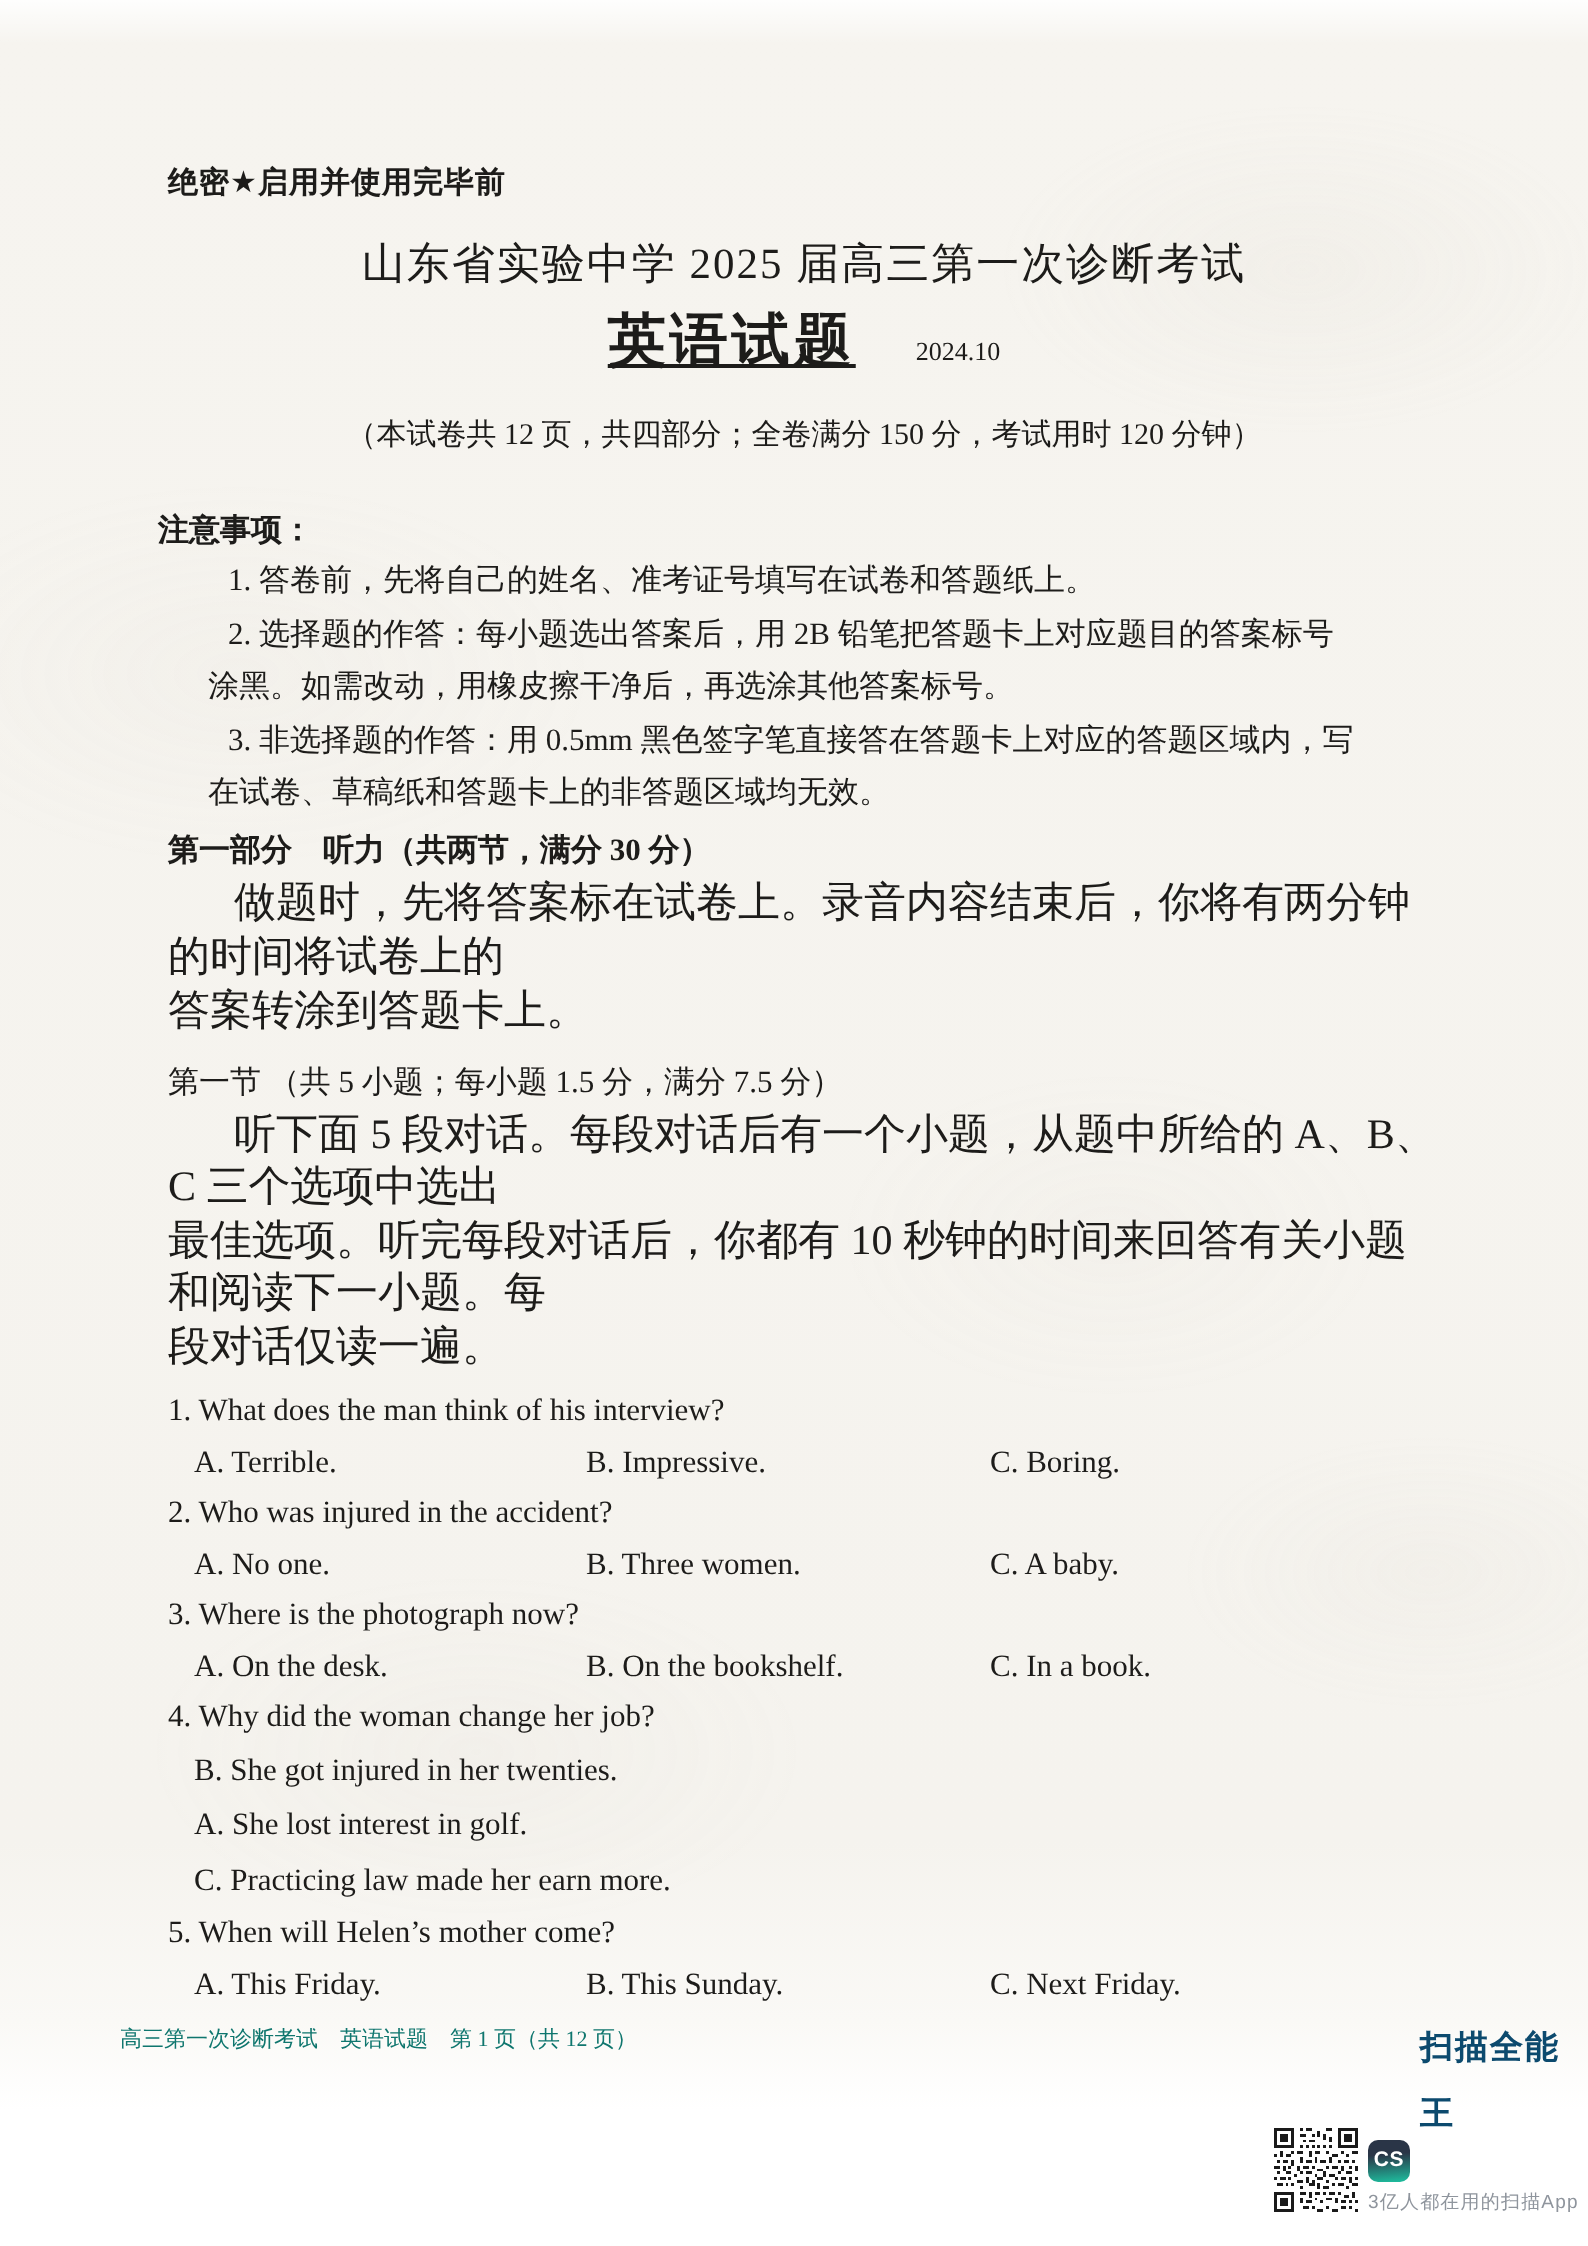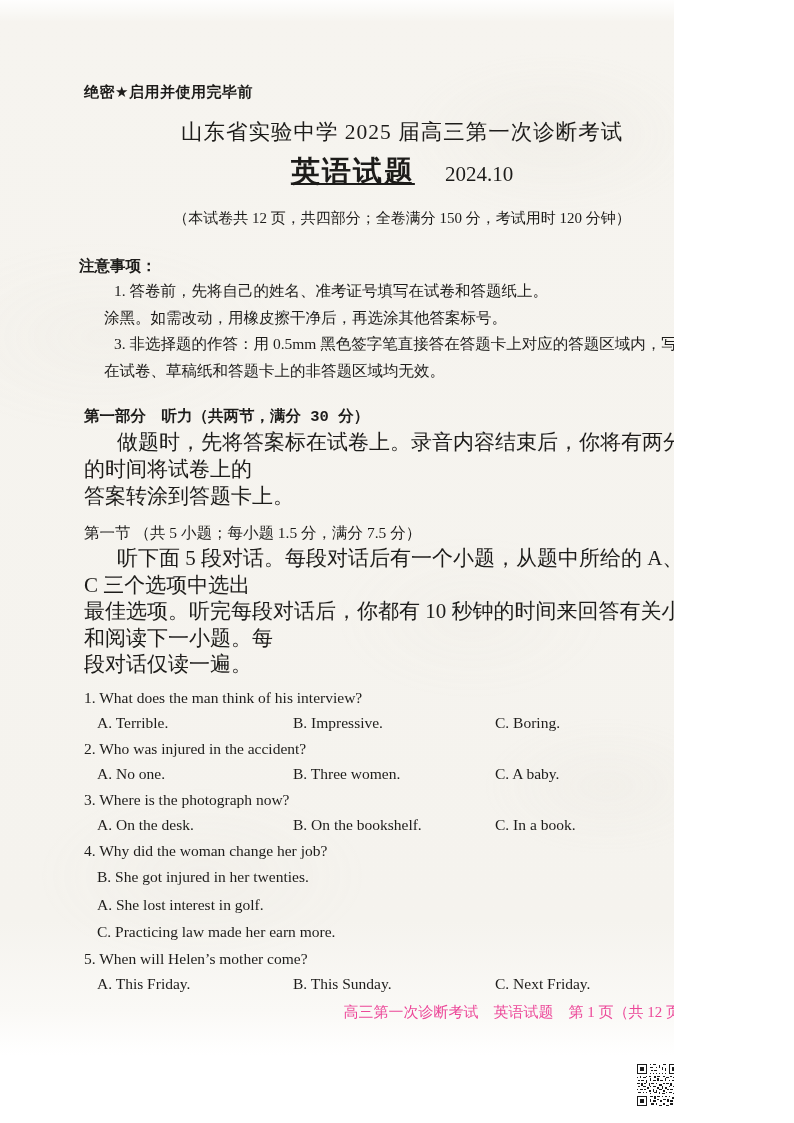--- a/index.html
+++ b/index.html
@@ -1,17 +1,17 @@
 <!DOCTYPE html>
 <html><head>
 <meta charset="utf-8">
 <style>
   html,body { margin:0; padding:0; background:#ffffff; }
   .page {
-    position:relative; width:674px; height:1123px; overflow:hidden;
+    position:relative; width:794px; height:1123px; overflow:hidden;
     background:#ffffff;
     font-family:"Liberation Serif","DejaVu Serif",serif;
     color:#1d1c1a;
   }
   
   .scanbg {
     position:absolute; left:0; top:0; right:0; bottom:0;
     background:
       linear-gradient(180deg, rgba(255,255,255,0.9) 0px, rgba(255,255,255,0) 22px),
       linear-gradient(180deg, #f6f4ef 0%, #f5f3ee 82%, #faf9f6 90%, #ffffff 94%);
@@ -29,50 +29,50 @@
 
   .secrecy { font-family:"Liberation Sans","DejaVu Sans",sans-serif;
     font-weight:700; font-size:15px; line-height:20px; letter-spacing:.5px; }
 
   .school-title { margin-top:16px; text-align:center; font-size:21.5px;
     line-height:28px; letter-spacing:1px; font-weight:500; }
 
   .subject-row { margin-top:7px; text-align:center; line-height:36px; }
   .subject-title { font-family:"Liberation Sans","DejaVu Sans",sans-serif;
     font-weight:900; font-size:29px; letter-spacing:2px; vertical-align:baseline;text-decoration:underline; }
-  .subject-date { font-size:21px; margin-left:30px; vertical-align:baseline; }
+  .subject-date { font-size:13px; margin-left:30px; vertical-align:baseline; }
 
   .paper-info { margin-top:13px; text-align:center; font-size:15px; line-height:22px; }
 
   .notices { margin-top:25px; font-size:15.5px; }
   .notices-heading { font-weight:700; font-family:"Liberation Sans","DejaVu Sans",sans-serif;
     font-size:15.5px; line-height:24px; margin-left:-5px; }
   .notice-line { line-height:26.5px; }
   .ind-item { text-indent:30px; }
   .ind-cont { text-indent:20px; }
 
-  .part-heading { margin-top:21px; font-weight:700;
-    font-family:Liberation Mono, monospace;
+  .part-heading { margin-top:3px; font-weight:700;
+    font-family:Liberation Serif, serif;
     font-size:15.5px; line-height:24px; }
   .para-line { font-size:21px; line-height:27px; }
   .ind-para { text-indent:33px; }
 
   .section-heading { margin-top:11px; font-size:15.5px; line-height:24px; }
   .sec-intro .para-line { line-height:26.5px; }
 
   .questions { margin-top:7px; }
   .q-text { font-size:15.5px; line-height:25.5px; }
   .opts-row { position:relative; height:25.5px; font-size:15.5px; line-height:25.5px; }
   .opt-a { position:absolute; left:13px; }
   .opt-b { position:absolute; left:209px; }
   .opt-c { position:absolute; left:411px; }
   .opt-stacked { font-size:15.5px; line-height:27.5px; margin-left:13px; }
 
-  .footer-line { margin-top:6px; text-align:right; font-size:15px;
-    line-height:18px; transform:translateX(-24px); color:#ec4899; }
+  .footer-line { margin-top:6px; text-align:left; font-size:11px;
+    line-height:18px; transform:translateX(-24px); color:#0f766e; }
 
   
   .qr { position:absolute; left:637px; top:1064px; width:42px; height:42px; }
   .cs-icon { position:absolute; left:684px; top:1070px; width:21px; height:21px;
     border-radius:5px; background:linear-gradient(175deg,#2a3547 35%,#1ec0a0 100%);
     color:#ffffff; font-family:"Liberation Sans","DejaVu Sans",sans-serif;
     font-weight:700; font-size:10.5px; line-height:21px; text-align:center; letter-spacing:.3px; }
   .cs-name { position:absolute; left:710px; top:1008px;
     font-family:"Liberation Sans","DejaVu Sans",sans-serif;
     font-weight:700; font-size:16.5px; line-height:33px; color:#0c4a6e; letter-spacing:1px; }
@@ -94,20 +94,21 @@
 
     <div class="subject-row">
       <span class="subject-title">英语试题</span><span class="subject-date">2024.10</span>
     </div>
 
     <div class="paper-info">（本试卷共 12 页，共四部分；全卷满分 150 分，考试用时 120 分钟）</div>
 
     <div class="notices">
       <div class="notices-heading">注意事项：</div>
       <div class="notice-line ind-item">1. 答卷前，先将自己的姓名、准考证号填写在试卷和答题纸上。</div>
+      <div class="notice-line ind-item">2. 选择题的作答：每小题选出答案后，用 2B 铅笔把答题卡上对应题目的答案标号</div>
       <div class="notice-line ind-cont">涂黑。如需改动，用橡皮擦干净后，再选涂其他答案标号。</div>
       <div class="notice-line ind-item">3. 非选择题的作答：用 0.5mm 黑色签字笔直接答在答题卡上对应的答题区域内，写</div>
       <div class="notice-line ind-cont">在试卷、草稿纸和答题卡上的非答题区域均无效。</div>
     </div>
 
     <div class="part-heading">第一部分　听力（共两节，满分 30 分）</div>
     <div>
       <div class="para-line ind-para">做题时，先将答案标在试卷上。录音内容结束后，你将有两分钟的时间将试卷上的</div>
       <div class="para-line">答案转涂到答题卡上。</div>
     </div>

